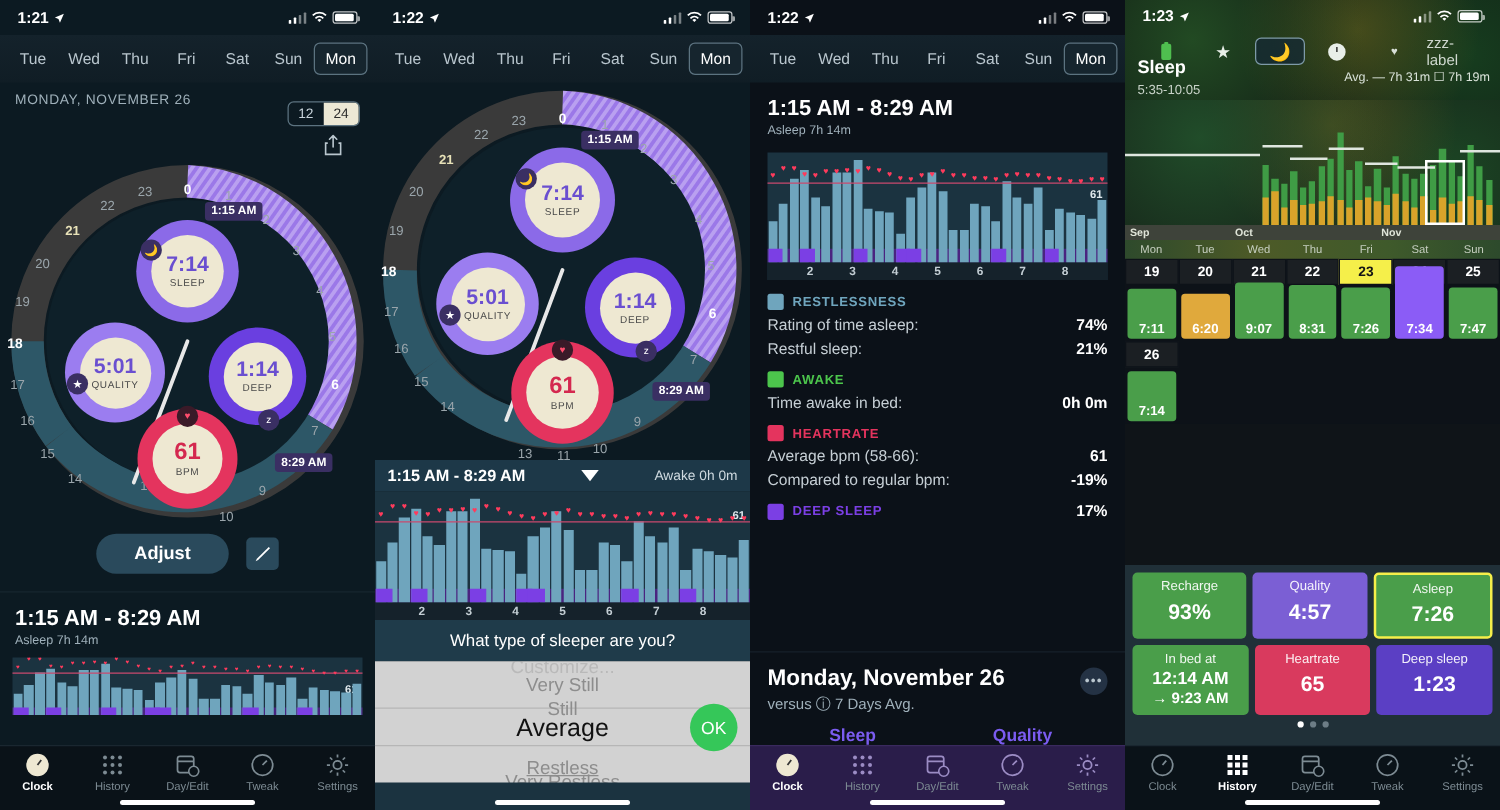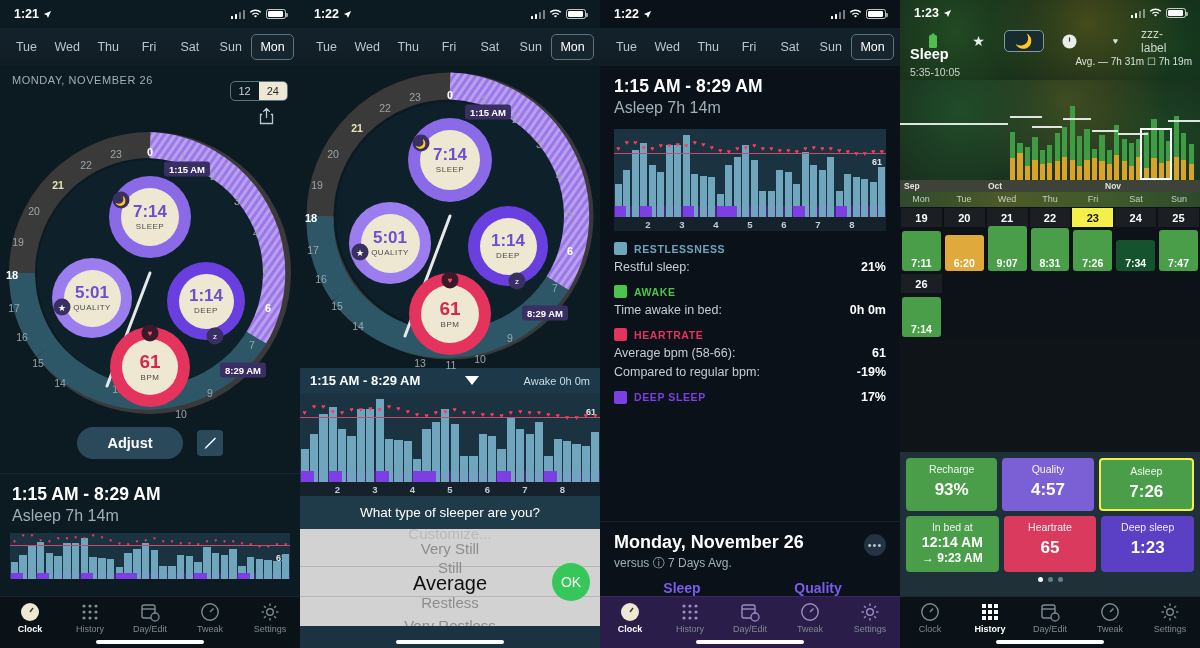--- a/index.html
+++ b/index.html
@@ -53,21 +53,21 @@
     transform:translate(-50%,-50%); }
 
   
   .adjustrow { display:flex; align-items:center; justify-content:center; gap:14px; margin-top:6px;}
   .adjustbtn { background:#2a4a5c; color:#fff; font-size:14.5px; font-weight:700;
     padding:8px 30px; border-radius:19px; }
   .pencilbtn { width:26px;height:26px;background:#2a4a5c;border-radius:4px;
     display:flex;align-items:center;justify-content:center; }
   .sessbox { border-top:1px solid #16262f; margin-top:14px; padding:10px 12px 0; }
   .sesstitle { color:#fff; font-size:17.5px; font-weight:700; }
-  .sesssub { color:#9fb0ba; font-size:16px; margin-top:2px;}
+  .sesssub { color:#9fb0ba; font-size:10px; margin-top:2px;}
 
   
   .chart { position:relative; background:#1b3340; }
   .cbar { position:absolute; bottom:0; background:#6fa5bd; }
   .deepbar { position:absolute; bottom:0; background:#7b3fe4; }
   .deepband { position:absolute; left:0;right:0;bottom:0; background:#4a2480; }
   .hline { position:absolute; left:0;right:0; height:1px; background:#c94a6e; }
   .hrt { position:absolute; color:#ff3b5c; font-size:7px; transform:translate(-50%,-50%); }
   .axis { position:absolute; left:0;right:0;bottom:0; height:14px; background:#15222b;}
   .axlbl { position:absolute; color:#c3ced4; font-size:9.5px; font-weight:700; transform:translateX(-50%); }
@@ -665,21 +665,21 @@
 
     <div class="question">What type of sleeper are you?</div>
 
     <div class="picker">
       <div class="pline" style="top:37px"></div>
       <div class="pline" style="top:67px"></div>
       <div class="prow" style="position:absolute;left:0;right:0;top:-3px;opacity:.35">Customize...</div>
       <div class="prow" style="position:absolute;left:0;right:0;top:12px;">Very Still</div>
       <div class="prow" style="position:absolute;left:0;right:0;top:31px;">Still</div>
       <div class="prow sel" style="position:absolute;left:0;right:0;top:44px;">Average</div>
-      <div class="prow" style="position:absolute;left:0;right:0;top:66px;">Restless</div>
+      <div class="prow" style="position:absolute;left:0;right:0;top:78px;text-decoration:underline;">Restless</div>
       <div class="prow" style="position:absolute;left:0;right:0;top:89px;">Very Restless</div>
       <div class="prow" style="position:absolute;left:0;right:0;top:104px;opacity:.3">Customize...</div>
       <div class="okbtn">OK</div>
     </div>
 
     <div style="position:absolute;left:0;right:0;bottom:0;height:22px;background:#1b3340;"></div>
     <div class="homebar"></div>
   </div>
 
   <div class="panel p3">
@@ -808,20 +808,24 @@
           <div class="axlbl" style="left: 238px; top: 2px;">8</div>
         </div>
       </div>
 
     <div class="statgrp">
       <div class="legrow">
         <span class="swatch" style="background:#6fa5bd"></span>
         <span class="legname" style="color:#6fa5bd">RESTLESSNESS</span>
       </div>
       <div class="statrow">
+        <span class="statk">Rating of time asleep:</span>
+        <span class="statv">74%</span>
+      </div>
+      <div class="statrow">
         <span class="statk">Restful sleep:</span>
         <span class="statv">21%</span>
       </div>
 
       <div class="legrow">
         <span class="swatch" style="background:#4cc54c"></span>
         <span class="legname" style="color:#4cc54c">AWAKE</span>
       </div>
       <div class="statrow">
         <span class="statk">Time awake in bed:</span>
@@ -1073,21 +1077,21 @@
         </div>
         <div class="calcell">
           <div class="caldate hl">23</div>
           <div class="calbarbox">
             <div class="calbar" style="background: rgb(74, 158, 74); height: 41px;">7:26</div>
           </div>
         </div>
         <div class="calcell">
           <div class="caldate">24</div>
           <div class="calbarbox">
-            <div class="calbar" style="background: #14532d; height: 31px;">7:34</div>
+            <div class="calbar" style="background: #8b5cf6; height: 58px;">7:34</div>
           </div>
         </div>
         <div class="calcell">
           <div class="caldate">25</div>
           <div class="calbarbox">
             <div class="calbar" style="background: rgb(74, 158, 74); height: 41px;">7:47</div>
           </div>
         </div>
         <div class="calcell">
           <div class="caldate">26</div>

